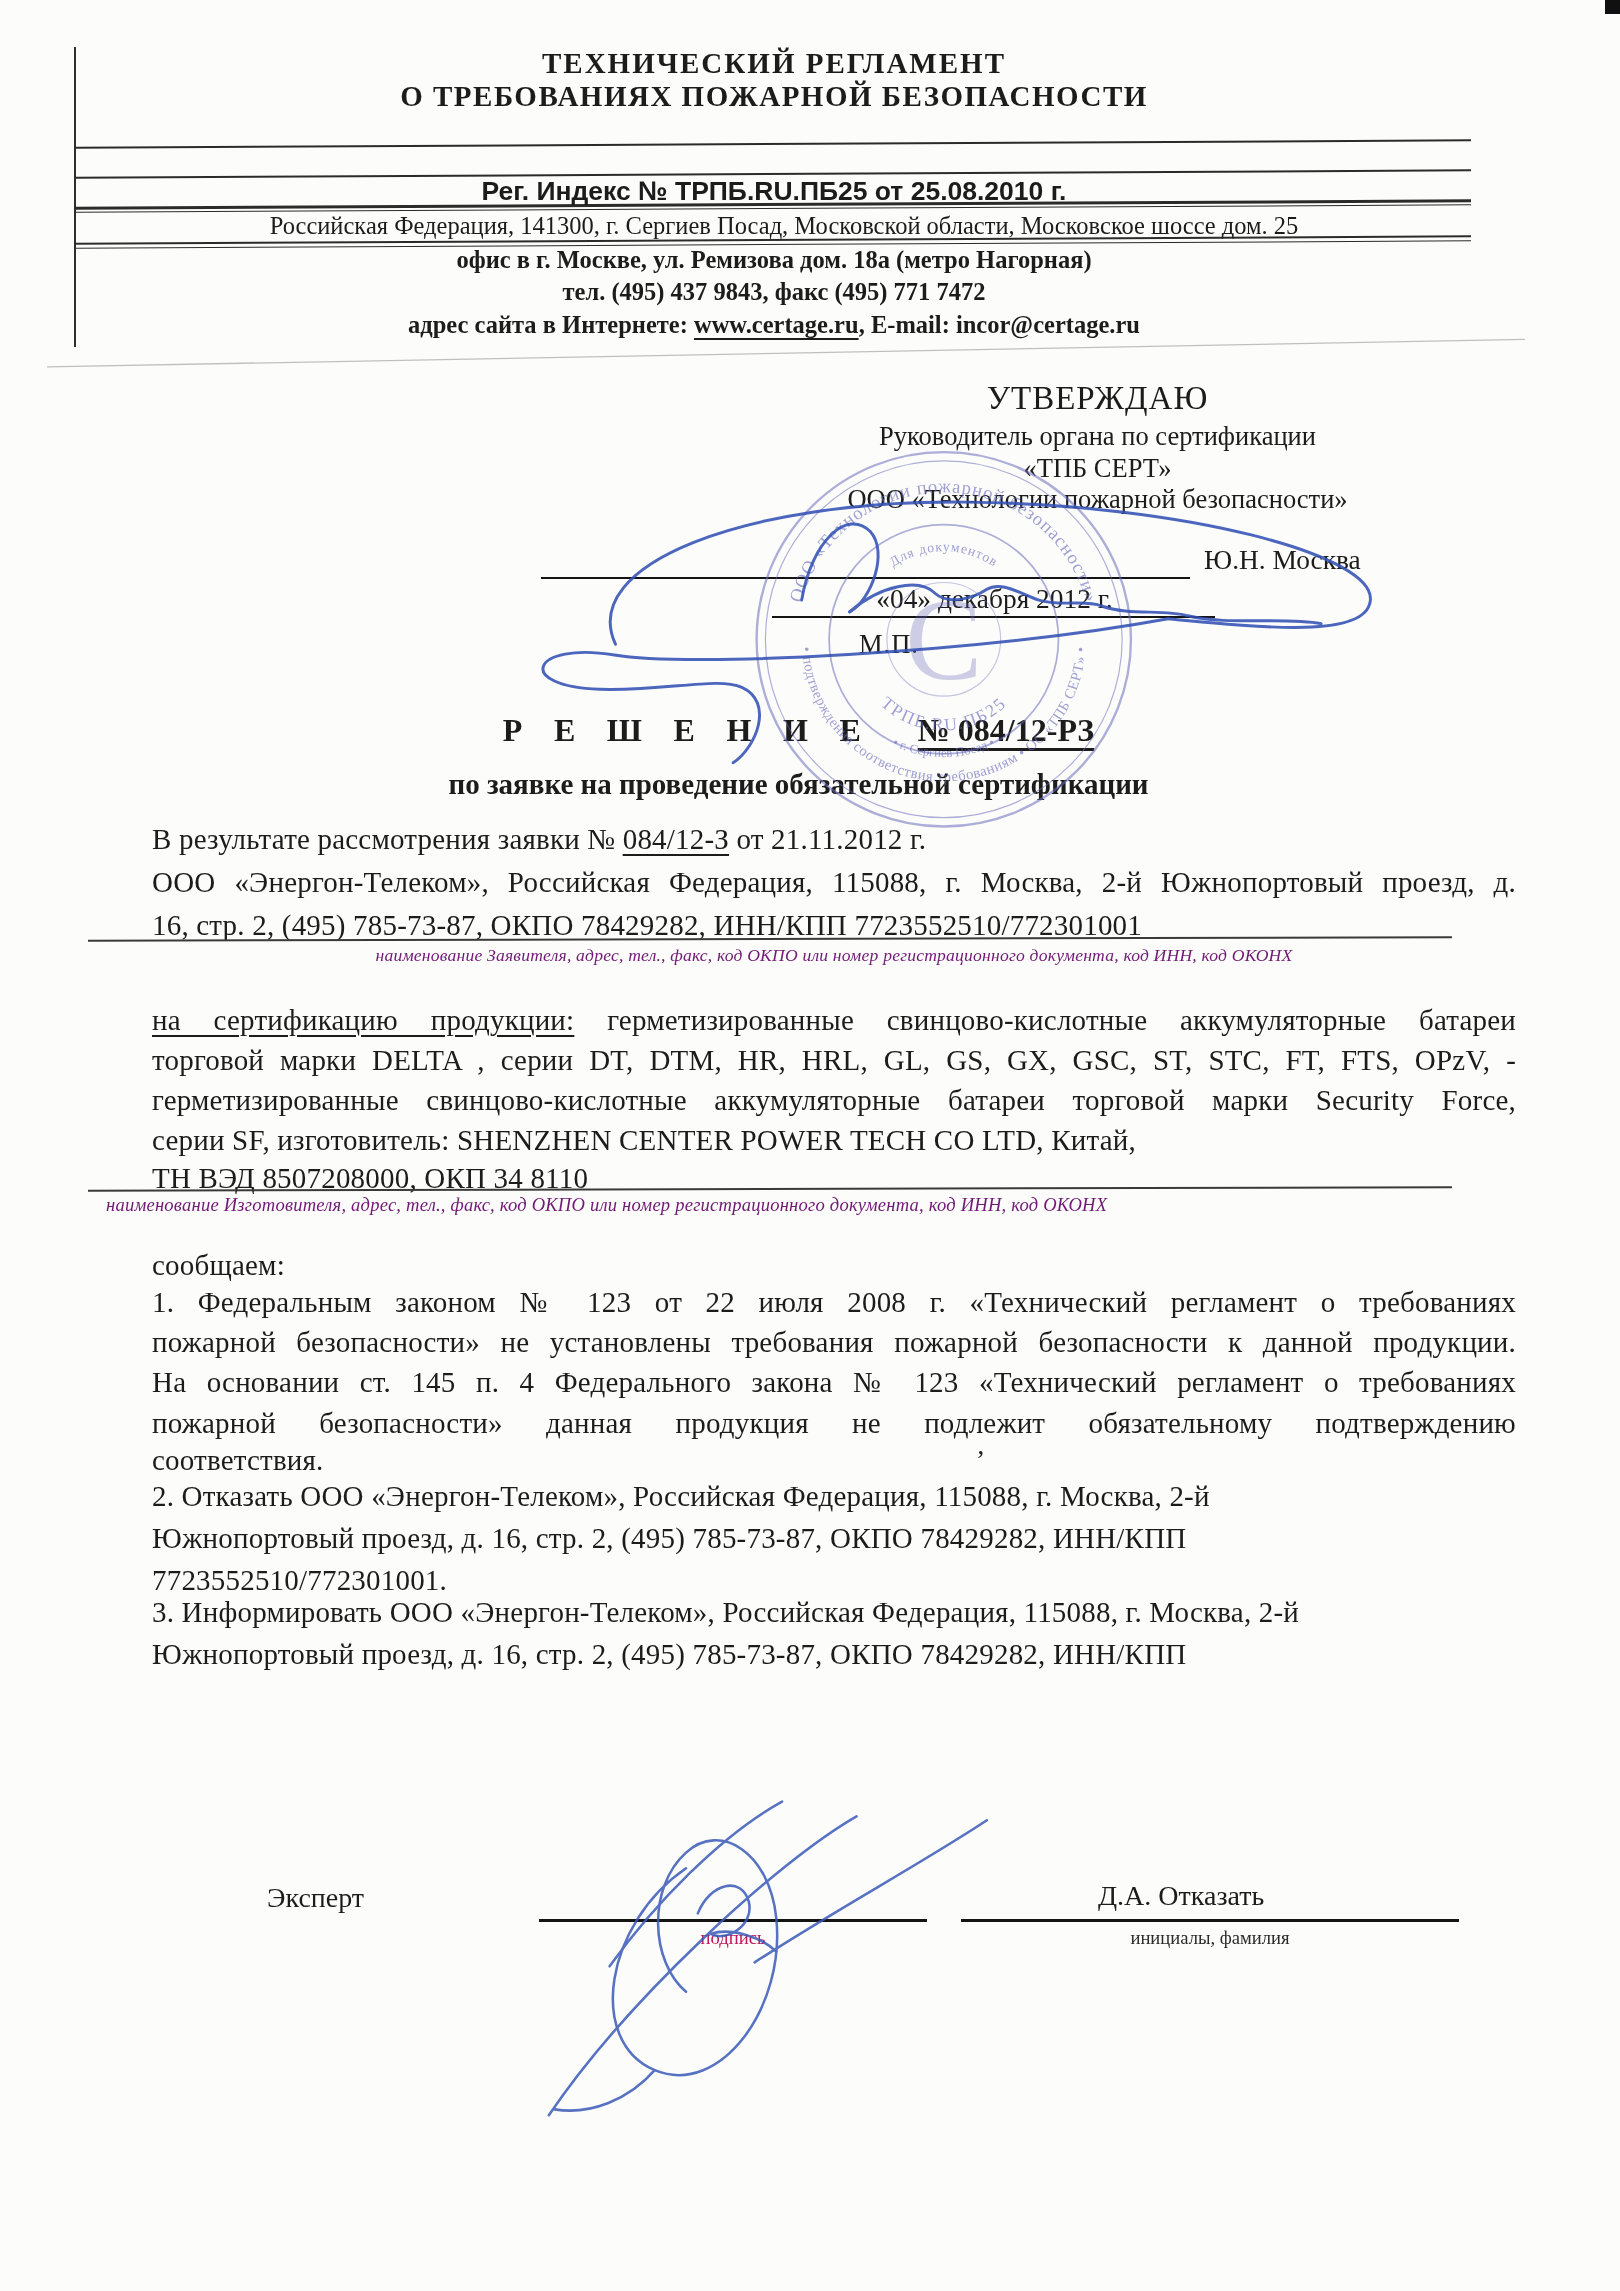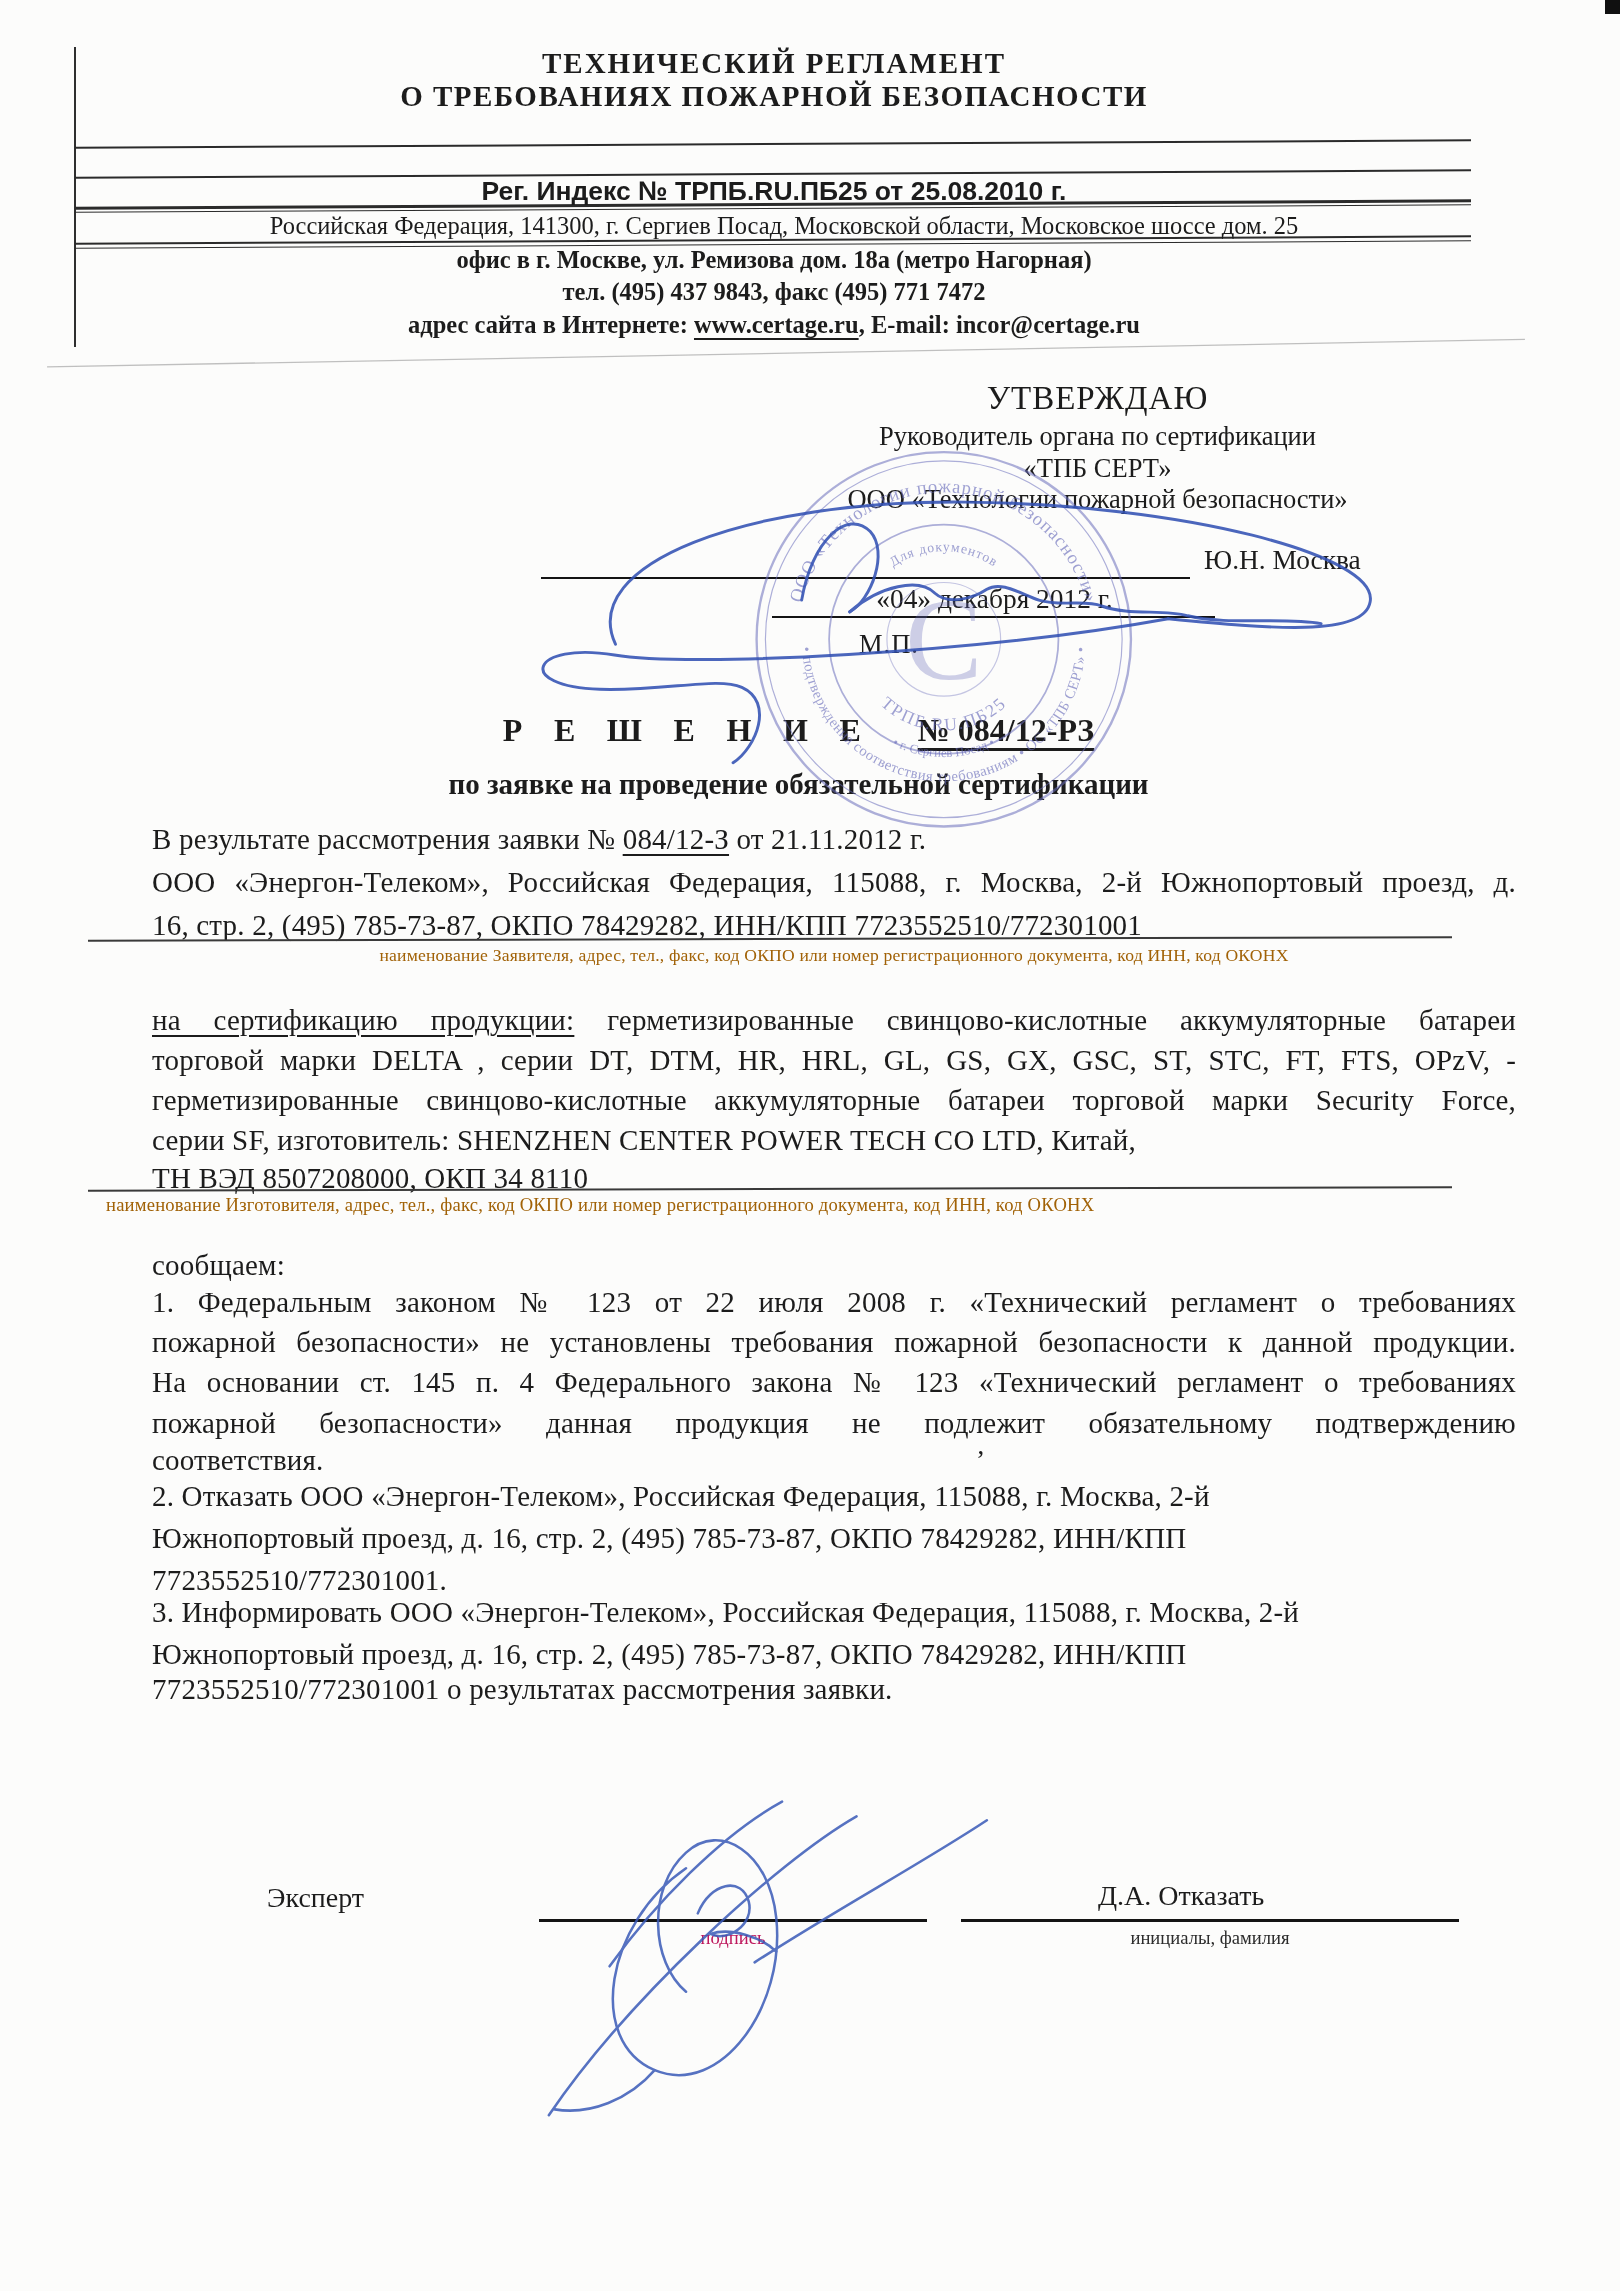--- a/index.html
+++ b/index.html
@@ -12,21 +12,21 @@
   .ctr{text-align:center;}
   .serif{font-family:"Liberation Serif", serif;}
   .sans{font-family:"Liberation Sans", sans-serif;}
   .b{font-weight:bold;}
   .i{}
   .just{text-align:justify;text-align-last:justify;}
   .rule{background:#2b2b2b;transform:rotate(-0.3deg);}
   .thinrule{background:#3a3a3a;}
   .body-line{left:152px;width:1364px;font-size:29px;letter-spacing:0.2px;white-space:nowrap;}
   .body-line.just{white-space:normal;}
-  .cap{font-size:17.6px;color:#a16207;letter-spacing:0.2px;}
+  .cap{font-size:17.6px;color:#701a75;letter-spacing:0.2px;font-style:italic;}
   .u{text-decoration:underline;text-underline-offset:4.9px;text-decoration-thickness:2px;}
   .u3{text-decoration:underline;text-underline-offset:6.9px;text-decoration-thickness:2.9px;}
   .sigline{background:#141414;height:2px;}
   svg{position:absolute;left:0;top:0;pointer-events:none;}
   .corner{background:#101010;}
 </style>
 </head>
 <body>
 
 <div class="page">
@@ -86,21 +86,20 @@
   <div class="abs body-line just" style="top:1407px;">пожарной безопасности» данная продукция не подлежит обязательному подтверждению</div>
   <div class="abs body-line" style="top:1444px;">соответствия.</div>
   <div class="abs serif" style="left:976px;top:1445px;font-size:27.4px;">’</div>
 
   <div class="abs body-line" style="top:1480px;">2. Отказать ООО «Энергон-Телеком», Российская Федерация, 115088, г. Москва, 2-й</div>
   <div class="abs body-line" style="top:1522px;">Южнопортовый проезд, д. 16, стр. 2, (495) 785-73-87, ОКПО 78429282, ИНН/КПП</div>
   <div class="abs body-line" style="top:1564px;">7723552510/772301001.</div>
 
   <div class="abs body-line" style="top:1596px;">3. Информировать ООО «Энергон-Телеком», Российская Федерация, 115088, г. Москва, 2-й</div>
   <div class="abs body-line" style="top:1638px;">Южнопортовый проезд, д. 16, стр. 2, (495) 785-73-87, ОКПО 78429282, ИНН/КПП</div>
-  <div class="abs body-line" style="top:1673px;">7723552510/772301001  о результатах рассмотрения заявки.</div>
 
   <div class="abs serif" style="left:267px;top:1882px;font-size:28px;">Эксперт</div>
   <div class="abs sigline" style="left:539px;top:1919px;width:388px;height:2.9px;"></div>
   <div class="abs ctr i serif" style="left:539px;top:1927px;width:388px;font-size:18.6px;color:#be185d;">подпись</div>
   <div class="abs serif" style="left:1098px;top:1880px;font-size:28px;">Д.А. Отказать</div>
   <div class="abs sigline" style="left:961px;top:1919px;width:498px;height:2.9px;"></div>
   <div class="abs ctr i serif" style="left:961px;top:1927px;width:498px;font-size:18.6px;color:#2c2c2c;">инициалы, фамилия</div>
 
   <svg width="1620" height="2292" viewBox="0 0 1653 2338">
 

